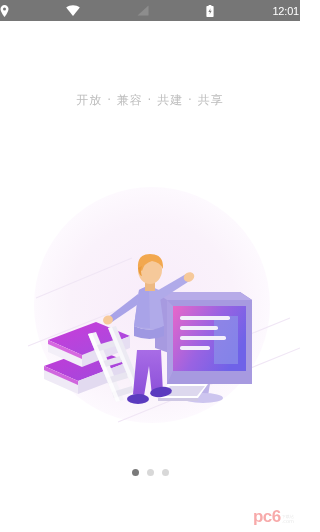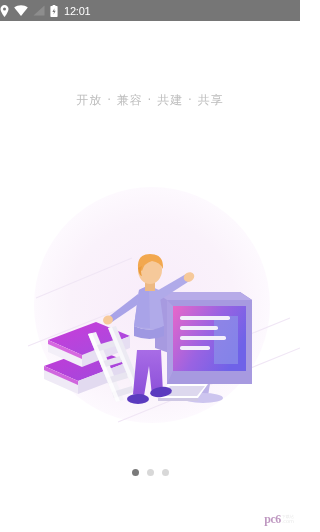--- a/index.html
+++ b/index.html
@@ -17,21 +17,21 @@
 
   
   .status-bar {
     position: absolute;
     top: 0; left: 0;
     width: 300px;
     height: 21px;
     background: #767676;
     display: flex;
     align-items: center;
-    justify-content: flex-start;
+    justify-content: space-between;
     box-sizing: border-box;
     padding-right: 1px;
     gap: 5px;
   }
   .sb-icon {
     display: block;
     line-height: 0;
   }
   .sb-time {
     color: #ffffff;
@@ -95,26 +95,26 @@
   .watermark {
     position: absolute;
     right: 6px;
     bottom: 7px;
     display: flex;
     align-items: flex-end;
     gap: 1px;
     opacity: 0.45;
   }
   .wm-main {
-    font-size: 12px;
+    font-size: 17px;
     font-weight: bold;
-    color: #701a75;
+    color: #ef4444;
     letter-spacing: -0.5px;
     line-height: 1;
-    font-family: Liberation Serif, serif;
+    font-family: Liberation Sans, sans-serif;
   }
   .wm-sub {
     display: flex;
     flex-direction: column;
     line-height: 1;
     padding-bottom: 1px;
   }
   .wm-cn {
     font-size: 4px;
     color: #cdcdcd;

